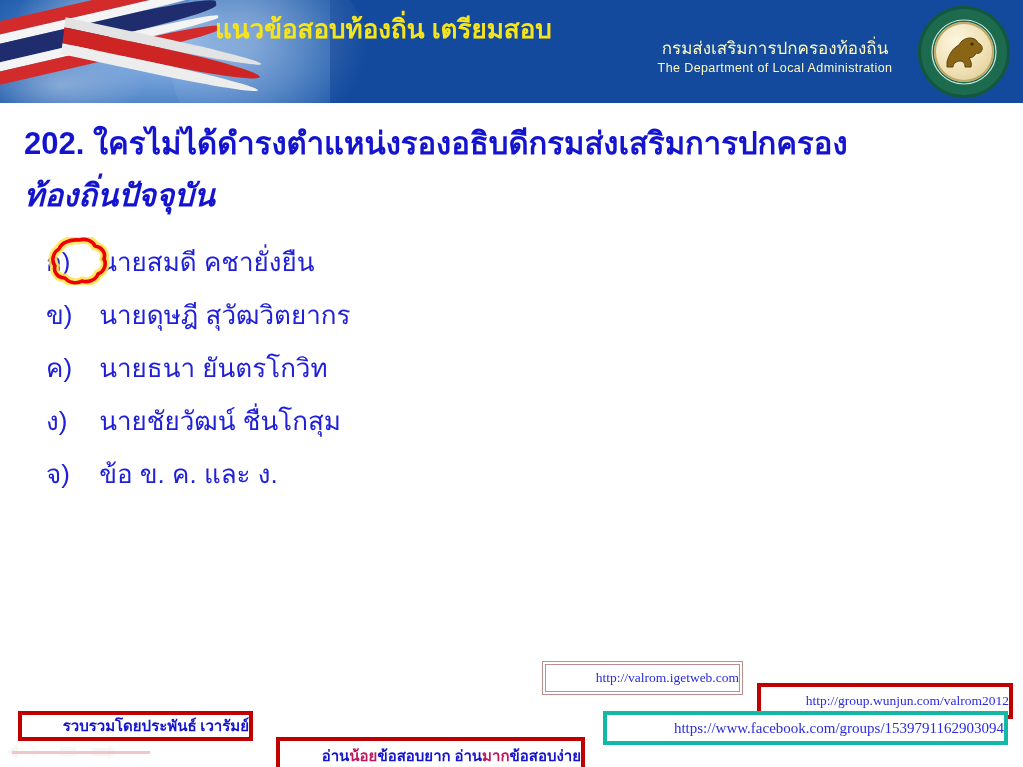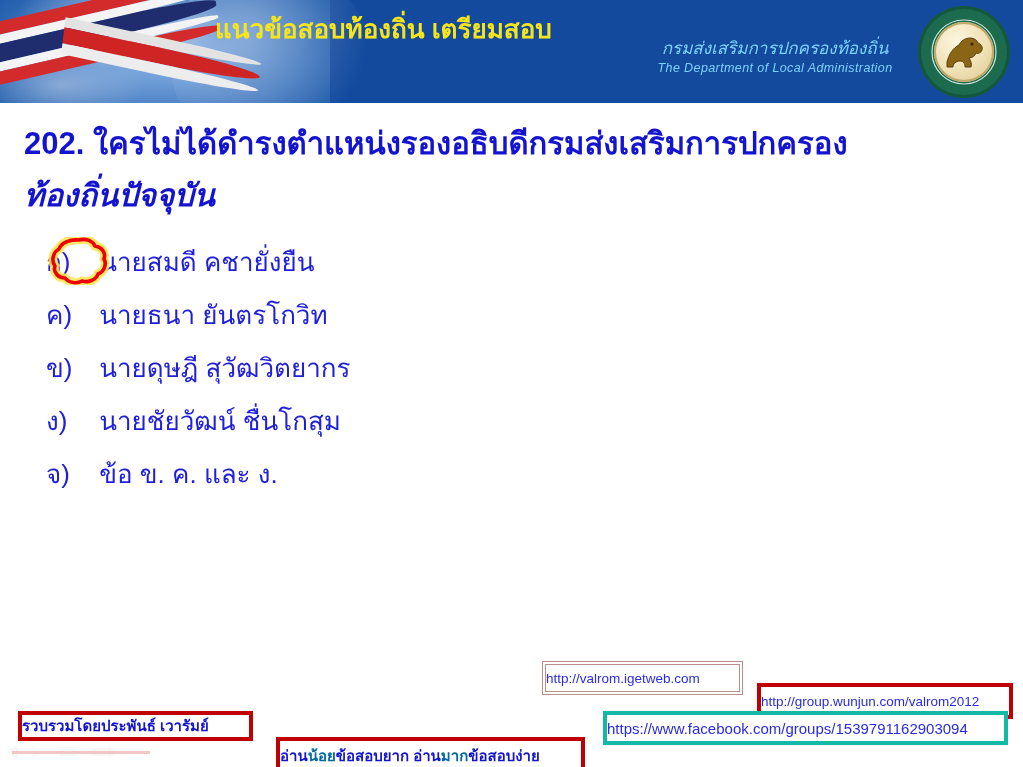--- a/index.html
+++ b/index.html
@@ -77,22 +77,21 @@
     letter-spacing: 0px;
     white-space: nowrap;
   }
   .banner-title .l2 { display:block; }
 
   .dept {
     position: absolute;
     left: 640px; top: 38px;
     width: 270px;
     text-align: center;
-    color: #7dd3fc;
-    font-style: italic;
+    color: #fef9c3;
   }
   .dept-th { font-size: 17px; line-height: 22px; font-weight: 500; }
   .dept-en { font-size: 12.5px; line-height: 17px; letter-spacing: .4px; }
 
   
   .emblem {
     position: absolute;
     left: 918px; top: 6px;
     width: 92px; height: 92px;
     border-radius: 50%;
@@ -156,22 +155,23 @@
     pointer-events: none;
   }
 
   
   .fbox {
     position: absolute;
     background: #ffffff;
     box-sizing: border-box;
     display: flex;
     align-items: center;
-    justify-content: flex-start;
+    justify-content: flex-end;
     white-space: nowrap;
+    font-family: Liberation Serif, serif;
   }
   .fbox-url1 {
     left: 542px; top: 661px;
     width: 201px; height: 34px;
     border: 4px double #bc8f8f;
     color: #2b2be0;
     font-size: 13.5px;
   }
   .fbox-url2 {
     left: 757px; top: 683px;
@@ -190,21 +190,21 @@
   }
   .fbox-motto {
     left: 276px; top: 711px;
     width: 309px; height: 38px;
     border: 4px solid #c00000;
     font-size: 15px;
     font-weight: bold;
     color: #1414cf;
     margin-top: 26px;
   }
-  .fbox-motto .hl { color: #0369a1; }
+  .fbox-motto .hl { color: #be185d; }
   .fbox-fb {
     left: 603px; top: 711px;
     width: 405px; height: 34px;
     border: 4px solid #14b8a6;
     color: #2b2be0;
     font-size: 15px;
   }
 
   
   .nav-strip {
@@ -275,27 +275,27 @@
         <path d="M31 3 C38 1 45 4 47 9 C54 10 58 16 56 22 C59 27 56 35 50 37
                  C48 43 40 46 34 44 C29 47 21 46 17 41 C10 41 5 35 7 29
                  C3 24 5 15 11 12 C13 6 22 2 31 3 Z" fill="none" stroke="#ee0000" stroke-width="3.6" stroke-linejoin="round"></path>
       </g>
     </svg>
     <span class="letter">ก)</span>
     <span class="text">นายสมดี คชายั่งยืน</span>
   </div>
 
   <div class="choice">
+    <span class="letter">ข)</span>
+    <span class="text">นายดุษฎี สุวัฒวิตยากร</span>
+  </div>
+
+  <div class="choice">
     <span class="letter">ค)</span>
     <span class="text">นายธนา ยันตรโกวิท</span>
-  </div>
-
-  <div class="choice">
-    <span class="letter">ข)</span>
-    <span class="text">นายดุษฎี สุวัฒวิตยากร</span>
   </div>
 
   <div class="choice">
     <span class="letter">ง)</span>
     <span class="text">นายชัยวัฒน์ ชื่นโกสุม</span>
   </div>
 
   <div class="choice">
     <span class="letter">จ)</span>
     <span class="text">ข้อ ข. ค. และ ง.</span>

